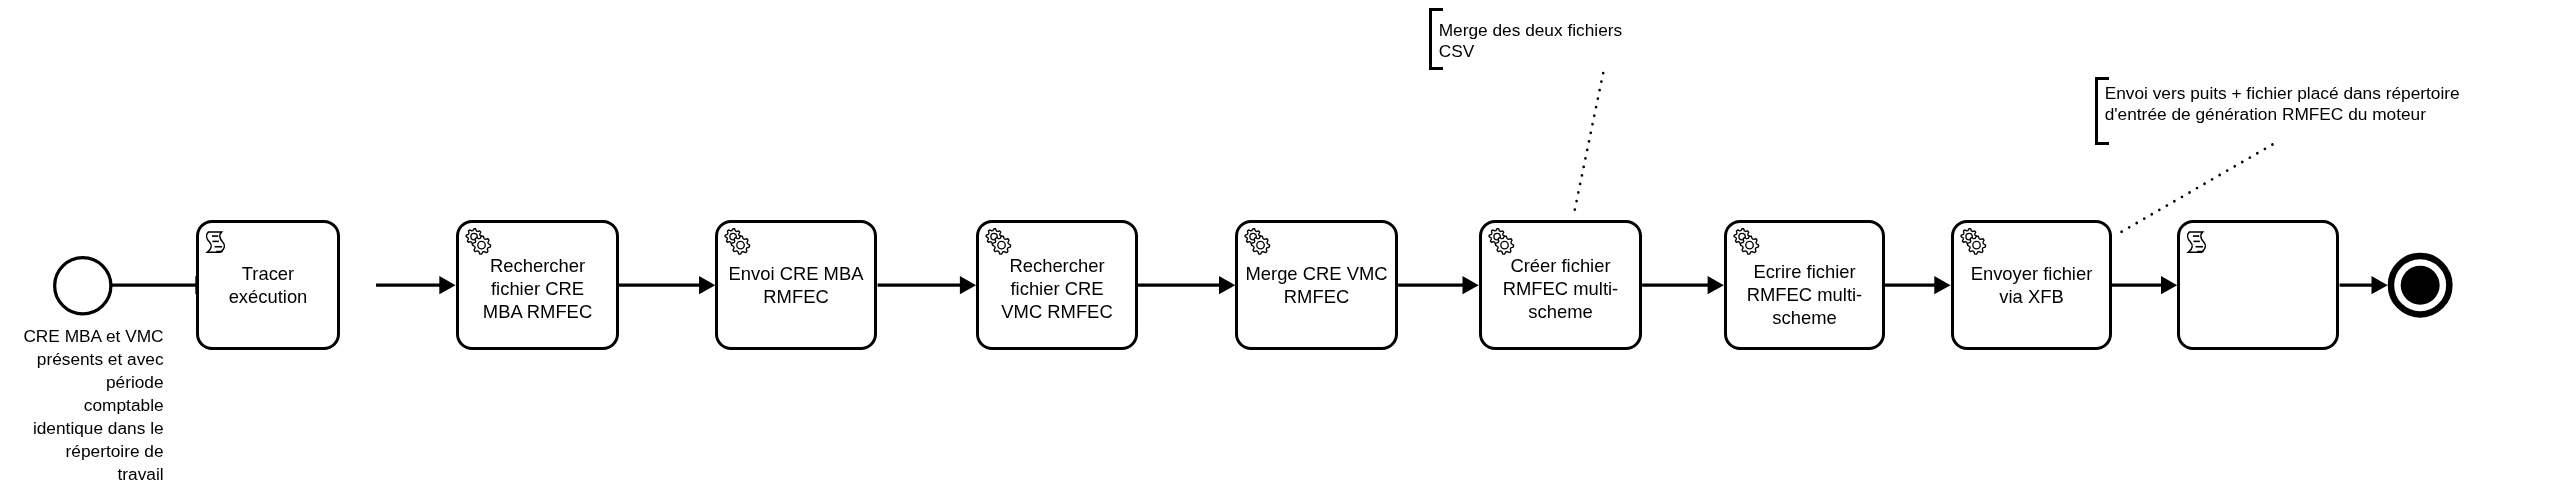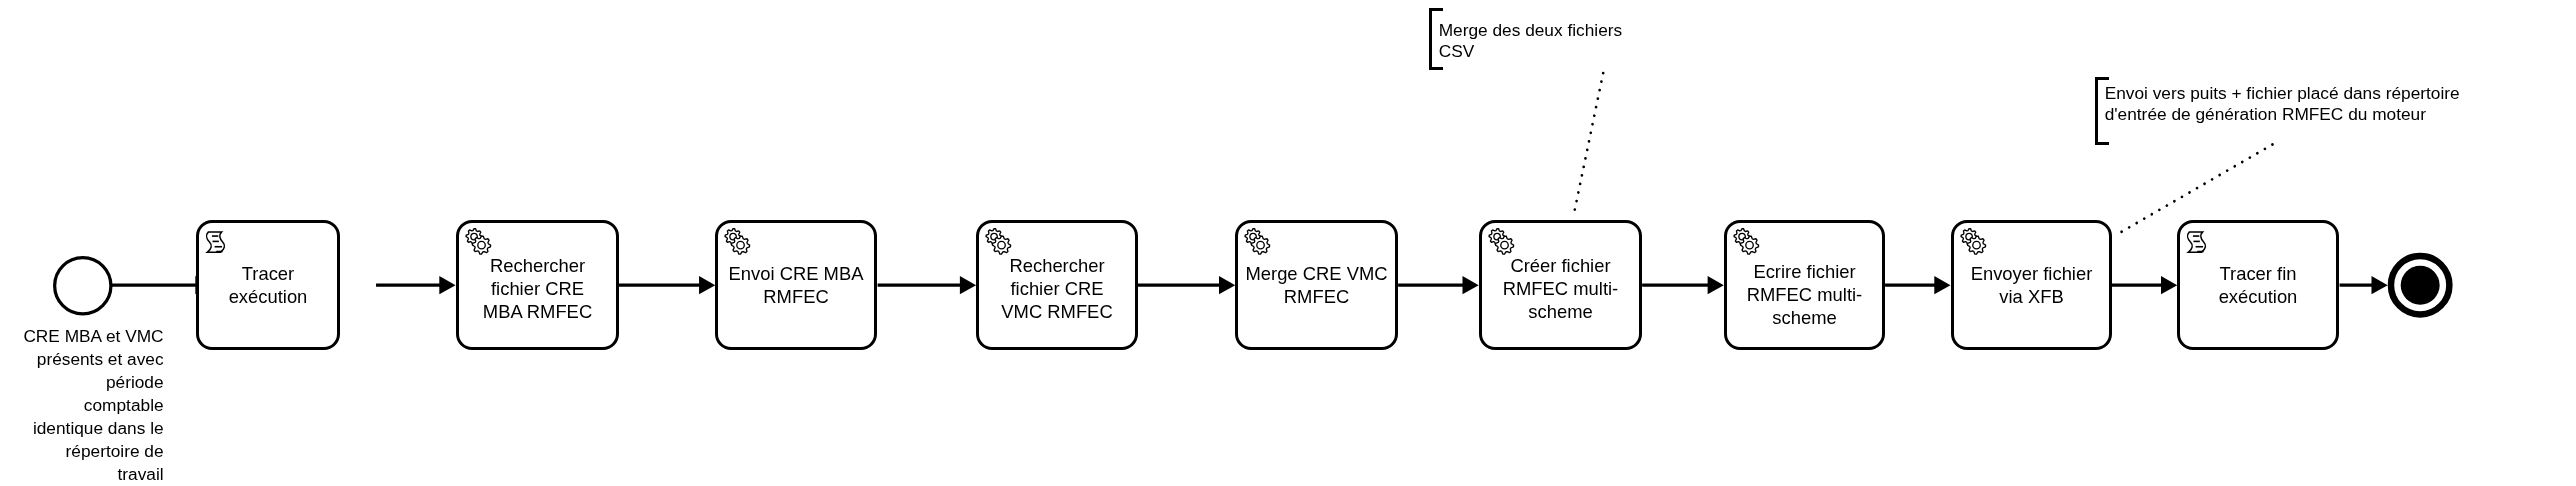--- a/index.html
+++ b/index.html
@@ -181,22 +181,20 @@
 </div>
 
 <div class="task" style="left:2177px;width:162px">
   <svg class="task-icon" viewBox="0 0 62 60">
       <path d="M10 16 C4 22 6 30 12 36 C18 42 16 50 8 56 L34 56 C42 50 44 42 38 36 C32 30 30 22 36 16 Z" transform="translate(-2,-6) scale(0.95)" fill="#fff" stroke="#000" stroke-width="3"></path>
       <line x1="14" y1="17" x2="26" y2="17" stroke="#000" stroke-width="3"></line>
       <line x1="15" y1="27" x2="27" y2="27" stroke="#000" stroke-width="3"></line>
       <line x1="19" y1="37" x2="33" y2="37" stroke="#000" stroke-width="3"></line>
       <line x1="22" y1="46" x2="34" y2="46" stroke="#000" stroke-width="3"></line>
     </svg>
-  <div class="task-label">Tracer fin
-exécution</div>
 </div>
 
 <div class="annotation" style="left:1429px;top:8px;width:227px;height:62px">
   <div class="bracket"></div>
   <div class="ann-text" style="top:12px">Merge des deux fichiers CSV</div>
 </div>
 
 <div class="annotation" style="left:2095px;top:77px;width:411px;height:68px">
   <div class="bracket"></div>
   <div class="ann-text" style="top:6px">Envoi vers puits + fichier placé dans répertoire

